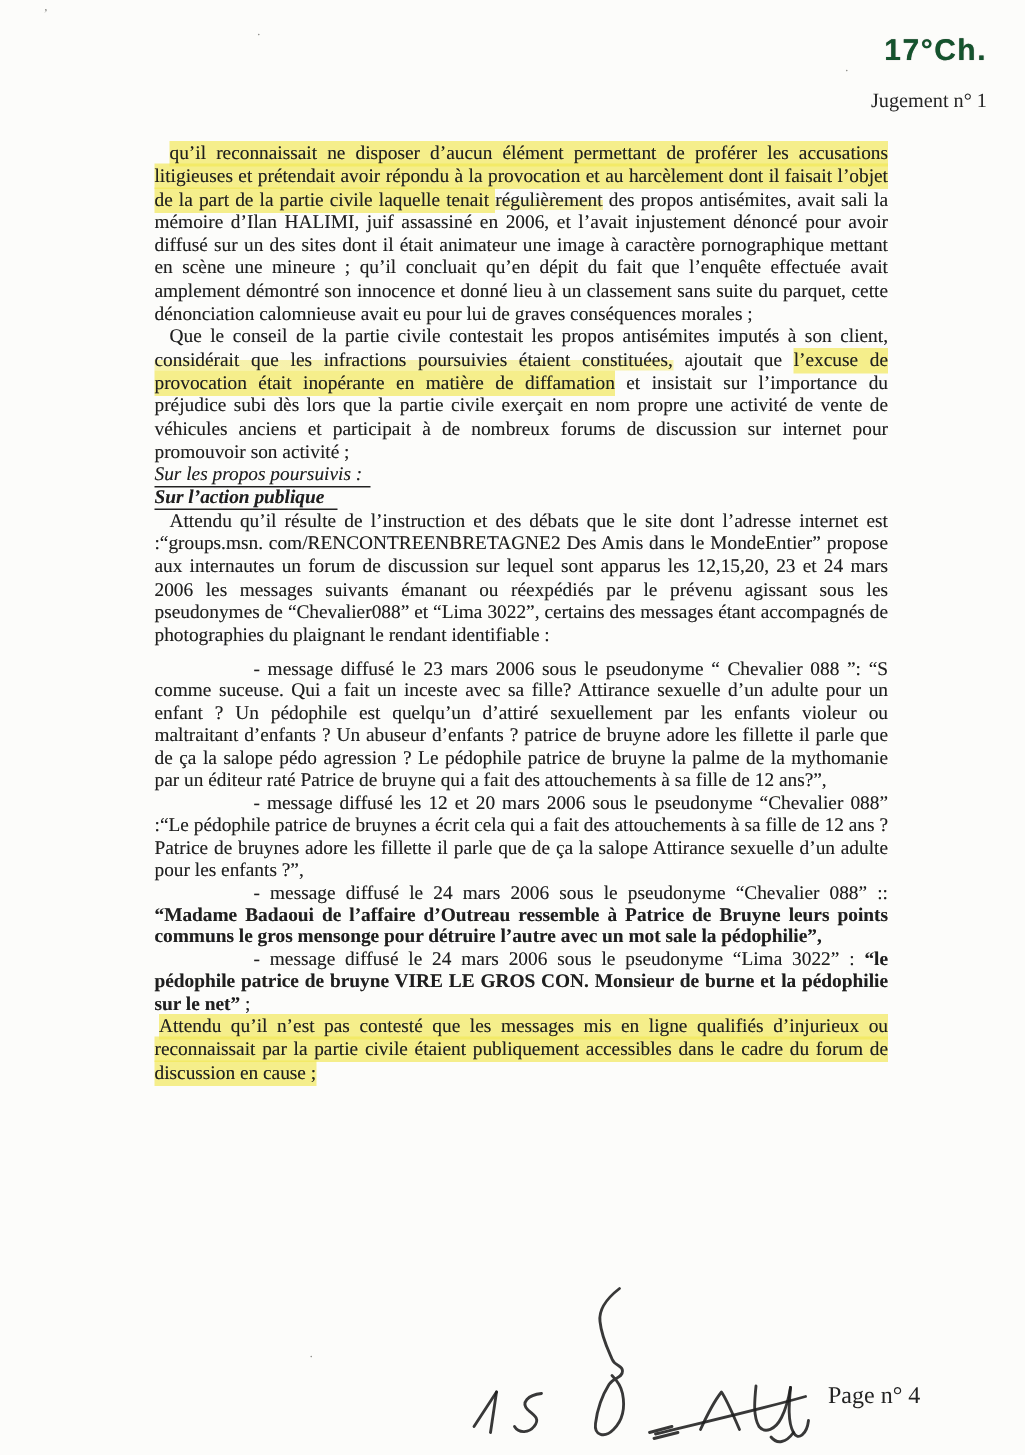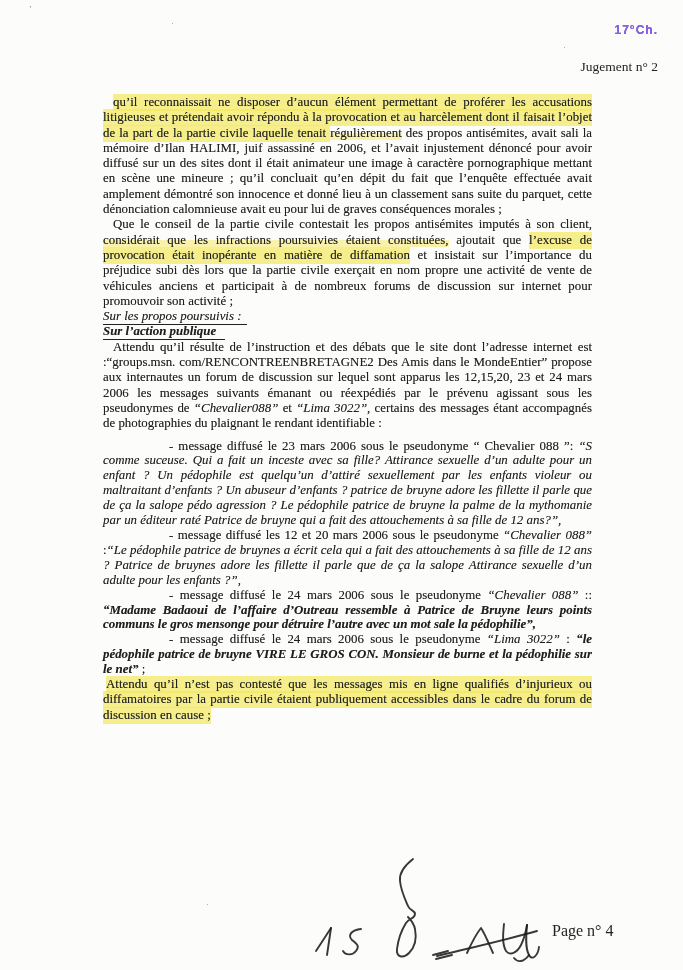--- a/index.html
+++ b/index.html
@@ -9,21 +9,21 @@
     font-family:"Liberation Serif","DejaVu Serif",serif;
   }
   .page{
     position:relative;width:683px;height:970px;overflow:hidden;
     background:#fcfcfa;
     color:#1f1f1f;
   }
   .header-chamber{
     position:absolute;top:23px;right:25px;
     font-family:"Liberation Sans","DejaVu Sans",sans-serif;
-    font-weight:bold;font-size:12px;letter-spacing:1px;color:#8b5cf6;
+    font-weight:bold;font-size:20px;letter-spacing:1px;color:#14532d;
     text-shadow:0 0 .5px rgba(0,0,0,.6);
   }
   .header-judgment{
     position:absolute;top:59px;right:25px;
     font-size:13.5px;color:#242424;
   }
   .body-text{
     position:absolute;left:103px;top:95px;width:489px;
     font-size:12.9px;line-height:15.3px;text-align:justify;
     text-shadow:0 0 .4px rgba(30,30,30,.45);
@@ -37,21 +37,21 @@
     border-bottom:1.3px solid #222;padding-right:9px;padding-bottom:1px;
   }
   .heading2{margin-top:24px;text-indent:0;}
   .heading2 .seg{
     font-style:italic;
     border-bottom:1.2px solid #222;padding-right:6px;padding-bottom:1px;
   }
   .message{margin-top:0;text-indent:66px;line-height:14.9px;}
   .para + .message{margin-top:7px;}
   .para-final{margin-top:12px;text-indent:3px;}
-  .it{font-style:italic;}
+  .it{}
   .bd{font-weight:bold;}
   .hl{
     background-color:rgba(242,231,85,.68);
     box-decoration-break:clone;-webkit-box-decoration-break:clone;
     padding:1px 0 2px;
   }
   .hl2{
     background-image:linear-gradient(to bottom,rgba(0,0,0,0) 52%,rgba(242,231,95,.5) 52%,rgba(242,231,95,.5) 100%);
   }
   .sig{
@@ -64,33 +64,33 @@
     font-size:16px;color:#242424;
   }
   .speck{position:absolute;color:#8e8e8a;font-size:9px;line-height:9px;}
 </style>
 </head>
 <body>
 
 <div class="page">
 
   <div class="header-chamber">17°Ch.</div>
-  <div class="header-judgment">Jugement n° 2</div>
+  <div class="header-judgment">Jugement n° 1</div>
 
   <div class="body-text">
       <p class="blk para"><span class="seg hl">qu’il reconnaissait ne disposer d’aucun élément permettant de proférer les accusations litigieuses et prétendait avoir répondu à la provocation et au harcèlement dont il faisait l’objet de la part de la partie civile laquelle tenait </span><span class="seg hl2">régulièrement</span><span class="seg"> des propos antisémites, avait sali la mémoire d’Ilan HALIMI, juif assassiné en 2006, et l’avait injustement dénoncé pour avoir diffusé sur un des sites dont il était animateur une image à caractère pornographique mettant en scène une  mineure ; qu’il concluait qu’en dépit du fait que l’enquête effectuée avait amplement démontré son innocence et donné lieu à un classement sans suite du parquet, cette dénonciation calomnieuse avait eu pour lui de graves conséquences morales ;</span></p>
       <p class="blk para"><span class="seg">Que le conseil de la partie civile contestait les propos antisémites imputés à son client, </span><span class="seg hl2">considérait que les infractions poursuivies étaient constituées,</span><span class="seg"> ajoutait que </span><span class="seg hl">l’excuse de provocation était inopérante en matière de diffamation</span><span class="seg"> et insistait sur l’importance du préjudice subi dès lors que la partie civile exerçait en nom propre une activité de vente de véhicules anciens et participait à de nombreux forums de discussion sur internet pour promouvoir son activité  ;</span></p>
       <p class="blk heading2"><span class="seg">Sur les propos poursuivis :</span></p>
       <p class="blk heading1"><span class="seg">Sur l’action publique</span></p>
       <p class="blk para"><span class="seg">Attendu qu’il résulte de l’instruction et des débats que le site dont l’adresse internet est :“groups.msn. com/RENCONTREENBRETAGNE2 Des Amis dans le MondeEntier” propose aux internautes un forum de discussion sur lequel sont apparus les 12,15,20, 23 et 24 mars 2006 les messages suivants émanant ou réexpédiés par le prévenu agissant sous les pseudonymes de </span><span class="seg it">“Chevalier088”</span><span class="seg"> et </span><span class="seg it">“Lima 3022”</span><span class="seg">, certains des messages étant accompagnés de photographies du plaignant le rendant identifiable :</span></p>
       <p class="blk message"><span class="seg">- message diffusé le 23 mars 2006 sous le pseudonyme “ Chevalier 088 ”: </span><span class="seg it">“S comme suceuse. Qui a fait un inceste avec sa fille? Attirance sexuelle d’un adulte pour un enfant ? Un pédophile est quelqu’un d’attiré sexuellement par les enfants violeur ou maltraitant d’enfants ? Un abuseur d’enfants ? patrice de bruyne adore les fillette il parle que de ça la salope pédo agression ? Le pédophile patrice de bruyne la palme de la mythomanie par un éditeur raté Patrice de bruyne qui a fait des attouchements à sa fille de 12 ans?”,</span></p>
       <p class="blk message"><span class="seg">- message diffusé les 12 et 20 mars 2006 sous le pseudonyme </span><span class="seg it">“Chevalier 088”</span><span class="seg"> :</span><span class="seg it">“Le pédophile patrice de bruynes a écrit cela qui a fait des attouchements à sa fille de 12 ans ? Patrice de bruynes adore les fillette il parle que de ça la salope Attirance sexuelle d’un adulte pour les enfants ?”,</span></p>
       <p class="blk message"><span class="seg">- message diffusé le 24 mars 2006 sous le pseudonyme </span><span class="seg it">“Chevalier 088”</span><span class="seg"> :: </span><span class="seg it bd">“Madame Badaoui de l’affaire d’Outreau ressemble à Patrice de Bruyne leurs points communs le gros mensonge pour détruire l’autre avec un mot sale la pédophilie”,</span></p>
       <p class="blk message"><span class="seg">- message diffusé le 24 mars 2006 sous le pseudonyme </span><span class="seg it">“Lima 3022”</span><span class="seg"> : </span><span class="seg it bd">“le pédophile patrice de bruyne VIRE LE GROS CON. Monsieur de burne et la pédophilie sur le net”</span><span class="seg"> ;</span></p>
-      <p class="blk para-final"><span class="seg hl">Attendu qu’il n’est pas contesté que les messages mis en ligne qualifiés d’injurieux ou diffamatoires par la partie civile étaient publiquement accessibles dans le cadre du forum de discussion en cause ;</span></p>
+      <p class="blk para-final"><span class="seg hl">Attendu qu’il n’est pas contesté que les messages mis en ligne qualifiés d’injurieux ou reconnaissait par la partie civile étaient publiquement accessibles dans le cadre du forum de discussion en cause ;</span></p>
     </div>
 
   <svg class="sig" viewBox="0 0 683 970" aria-hidden="false">
 
     <g aria-label="15">
       <path d="M316,951 L331,928"></path>
       <path d="M331,928 L327,955"></path>
       <path d="M361,929 C352,930 347,935 352,940 C357,944 360,946 356,951 C353,955 346,956 343,951"></path>
     </g>
 

